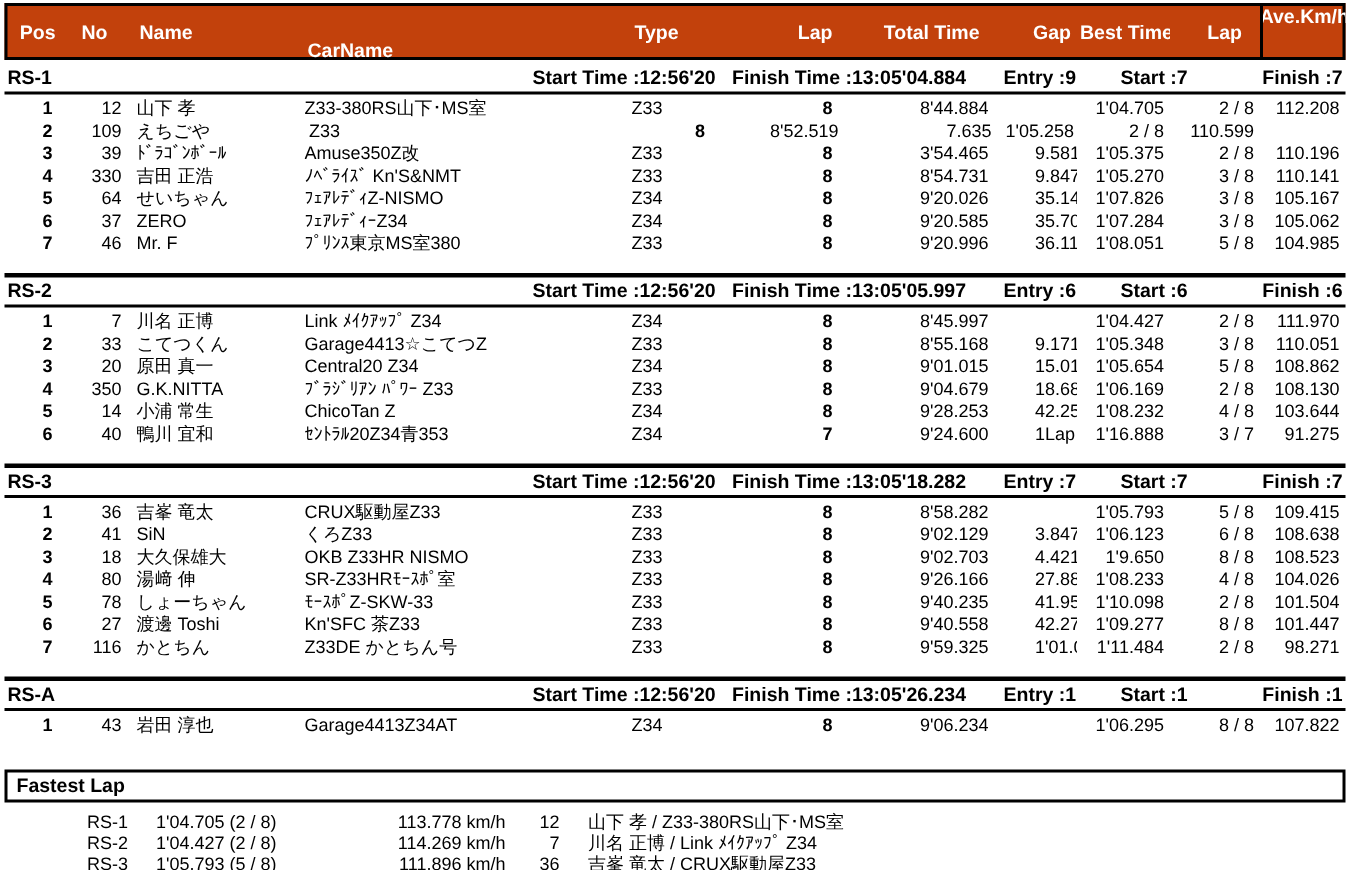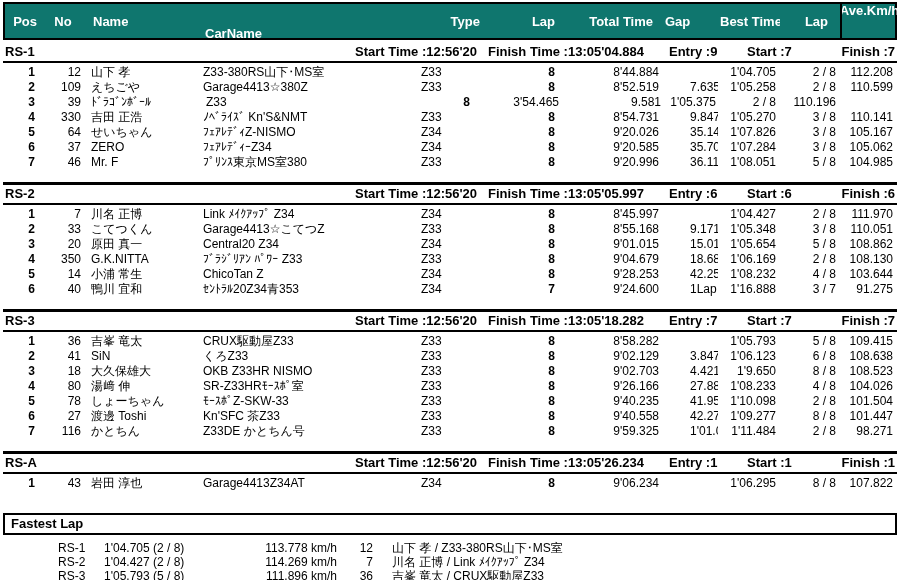--- a/index.html
+++ b/index.html
@@ -8,32 +8,32 @@
     font-family:"Liberation Sans","DejaVu Sans",sans-serif;
     font-size:12px;
     position:relative;
   }
   .sheet{padding:2px 3px 0 3px;}
 
   
   .red-header{
     display:grid;
     grid-template-columns:36px 44px 120px 215px 60px 85px 100px 55px 60px 60px 57px;
-    background:#0f766e;color:#fff;font-weight:bold;font-size:13px;
+    background:#c2410c;color:#fff;font-weight:bold;font-size:13px;
     border:2px solid #000;height:34px;align-items:center;
   }
   .red-header .cell{white-space:nowrap;overflow:hidden;}
   .hd-pos{text-align:right;padding-right:4px;}
   .hd-no{text-align:center;}
   .hd-name{padding-left:8px;}
   .hd-car{padding-left:0;margin-top:24px;}
-  .hd-type{padding-left:3px;text-align:right;}
+  .hd-type{padding-left:3px;}
   .hd-lap{text-align:right;padding-right:10px;}
   .hd-total{text-align:right;padding-right:12px;}
-  .hd-gap{padding-right:6px;}
+  .hd-gap{text-align:right;padding-right:6px;}
   .hd-best{text-align:right;padding-right:2px;}
   .hd-lap2{text-align:right;padding-right:12px;}
   .hd-ave{
     text-align:center;height:100%;
     display:flex;flex-direction:row;justify-content:center;line-height:14px;
     border-left:2px solid #000;
   }
 
   
   .section{margin-top:12px;}
@@ -134,34 +134,34 @@
     <span class="d-gap"></span>
     <span class="d-best">1'04.705</span>
     <span class="d-bestlap">2 / 8</span>
     <span class="d-ave">112.208</span>
   </div>
 
   <div class="row">
     <span class="d-pos">2</span>
     <span class="d-no">109</span>
     <span class="d-name">えちごや</span>
-    <span class="d-car">Garage4413☆380Z</span>
     <span class="d-type">Z33</span>
     <span class="d-lap">8</span>
     <span class="d-total">8'52.519</span>
     <span class="d-gap">7.635</span>
     <span class="d-best">1'05.258</span>
     <span class="d-bestlap">2 / 8</span>
     <span class="d-ave">110.599</span>
   </div>
 
   <div class="row">
     <span class="d-pos">3</span>
     <span class="d-no">39</span>
     <span class="d-name">ﾄﾞﾗｺﾞﾝﾎﾞｰﾙ</span>
+    <span class="d-car">Amuse350Z改</span>
     <span class="d-type">Z33</span>
     <span class="d-lap">8</span>
     <span class="d-total">3'54.465</span>
     <span class="d-gap">9.581</span>
     <span class="d-best">1'05.375</span>
     <span class="d-bestlap">2 / 8</span>
     <span class="d-ave">110.196</span>
   </div>
 
   <div class="row">

